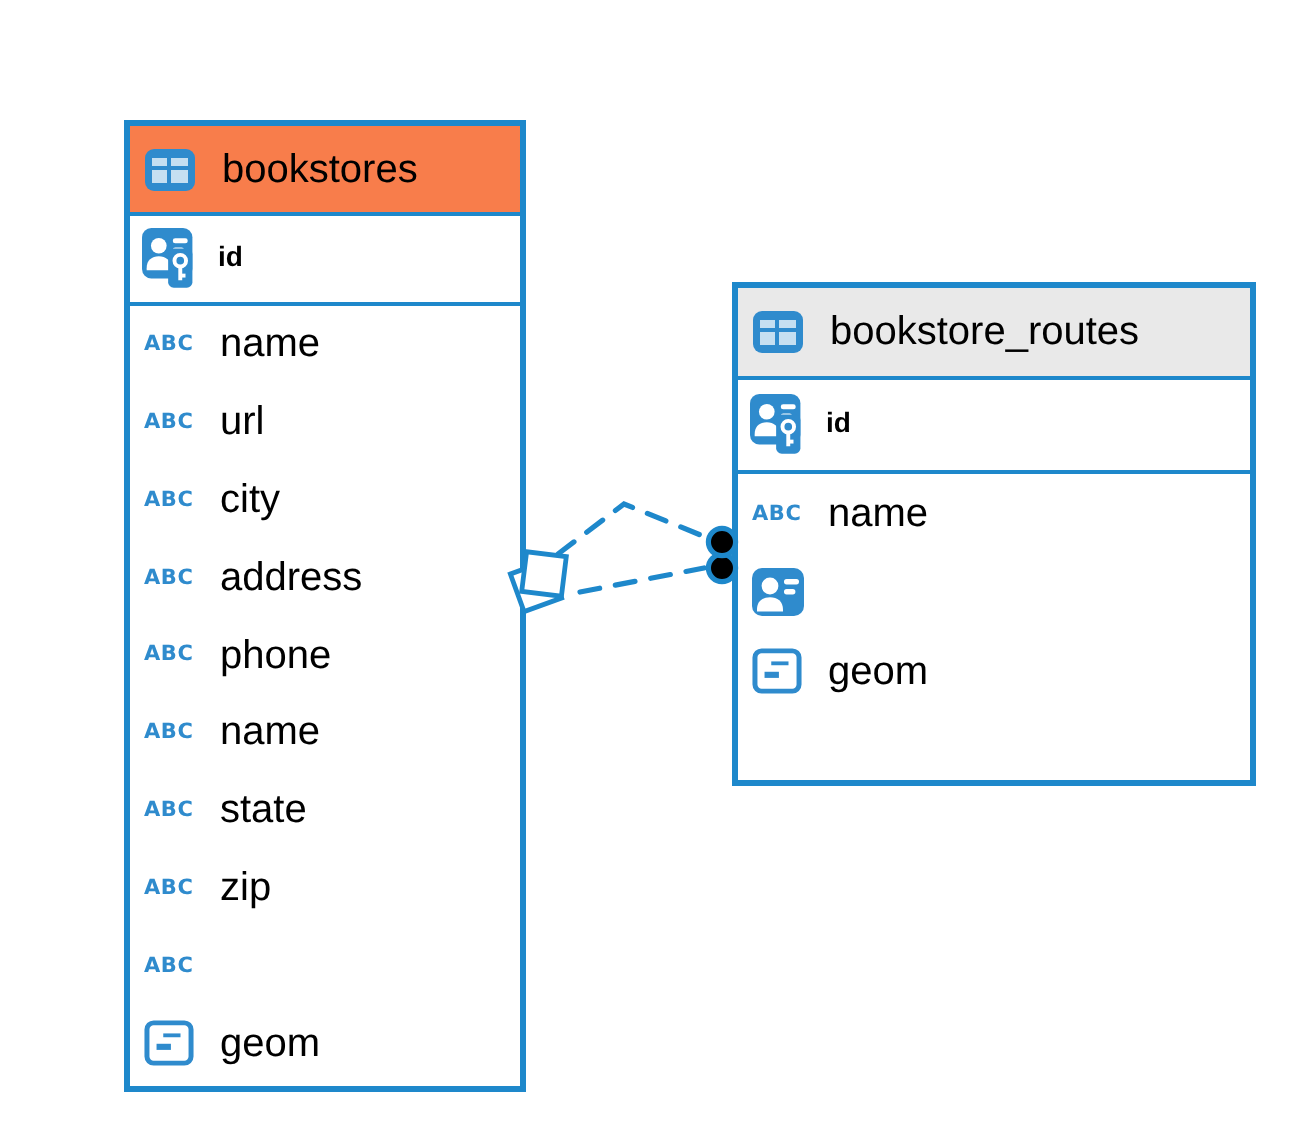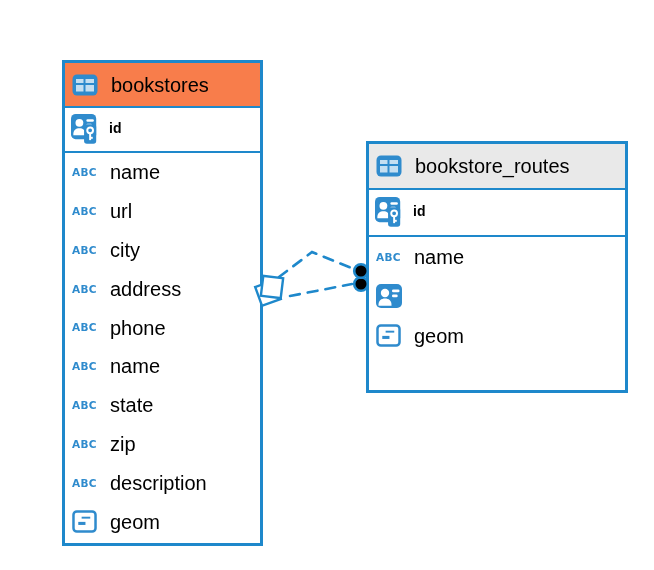--- a/index.html
+++ b/index.html
@@ -166,21 +166,20 @@
       <div class="row">
         <span class="icon-box">
             <span class="abc">ABC</span>
           </span>
         <span class="col-label">zip</span>
       </div>
       <div class="row">
         <span class="icon-box">
             <span class="abc">ABC</span>
           </span>
-        <span class="col-label">description</span>
       </div>
       <div class="row">
         <span class="icon-box">
           <svg class="ic" width="25" height="23">
               <use href="#sym-object"></use>
             </svg>
         </span>
         <span class="col-label">geom</span>
       </div>
     </div>

